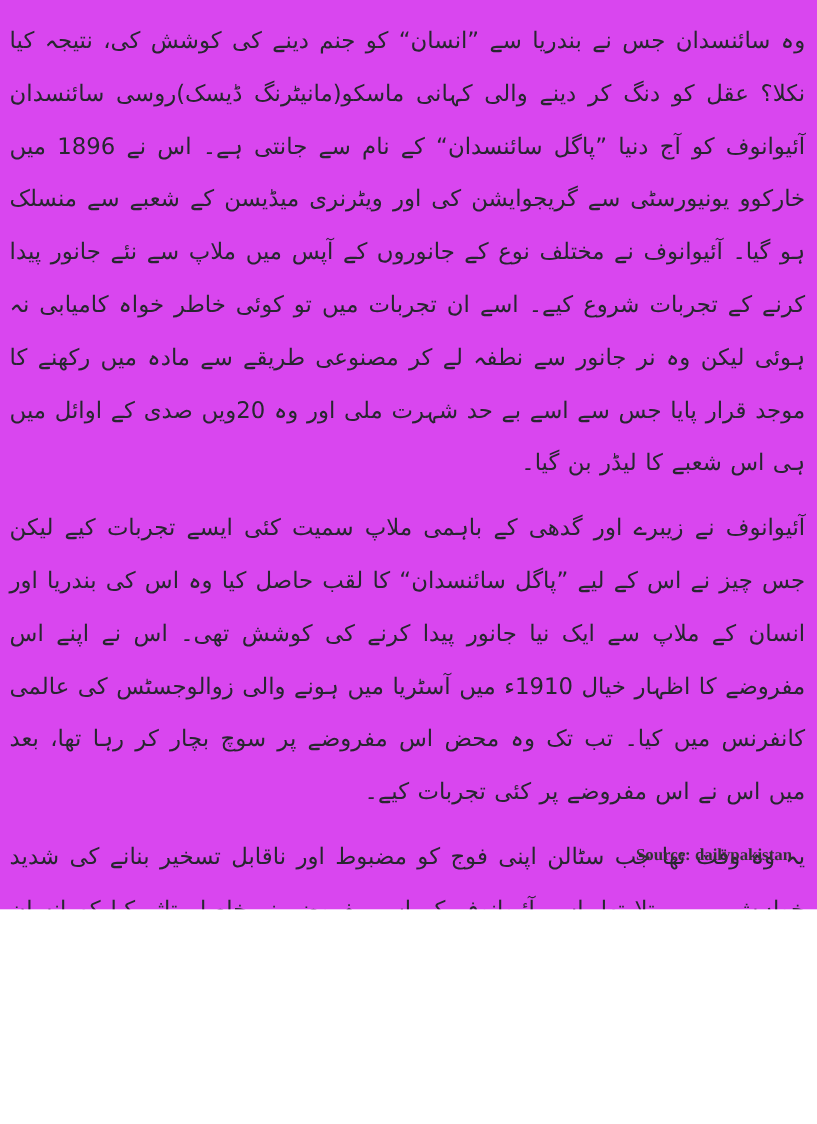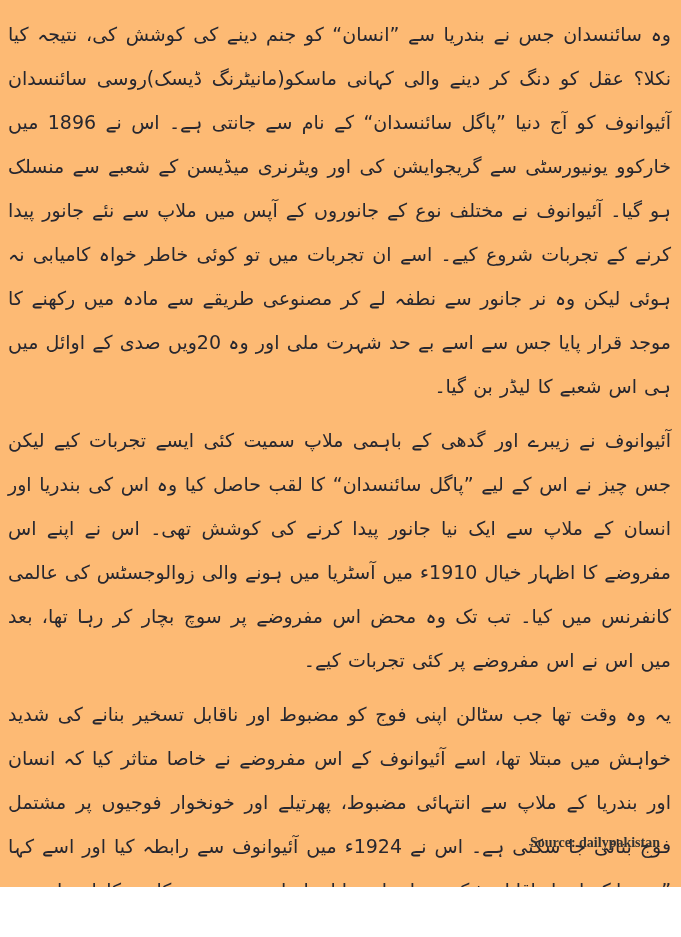--- a/index.html
+++ b/index.html
@@ -3,22 +3,22 @@
 <meta charset="utf-8">
 <style>
   html, body {
     margin: 0;
     padding: 0;
     background: #ffffff;
   }
   .page {
     position: relative;
     width: 681px;
-    height: 887px;
-    background: #fdba74;
+    height: 758px;
+    background: #d946ef;
     box-sizing: border-box;
     padding: 12px 10px 0 8px;
     overflow: hidden;
     font-family: "DejaVu Sans", sans-serif;
   }
   .article {
     direction: rtl;
   }
   .article p {
     direction: rtl;

